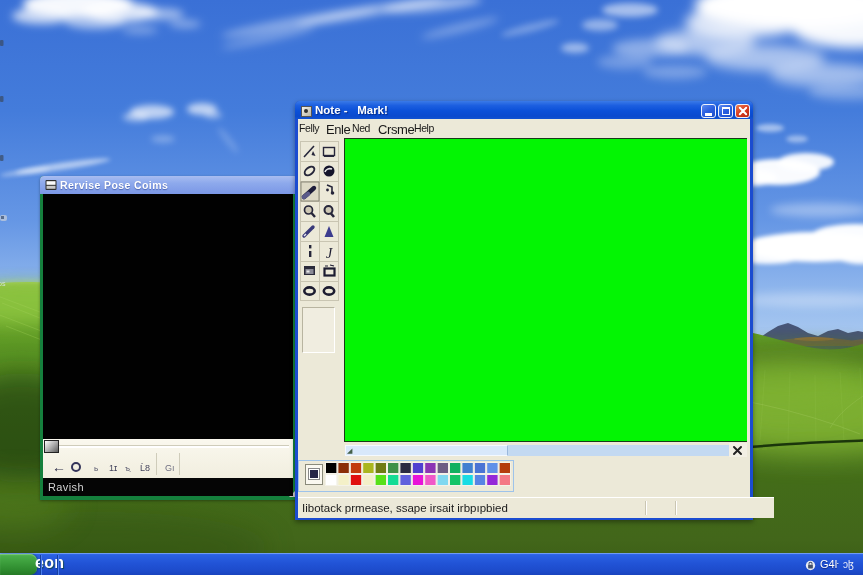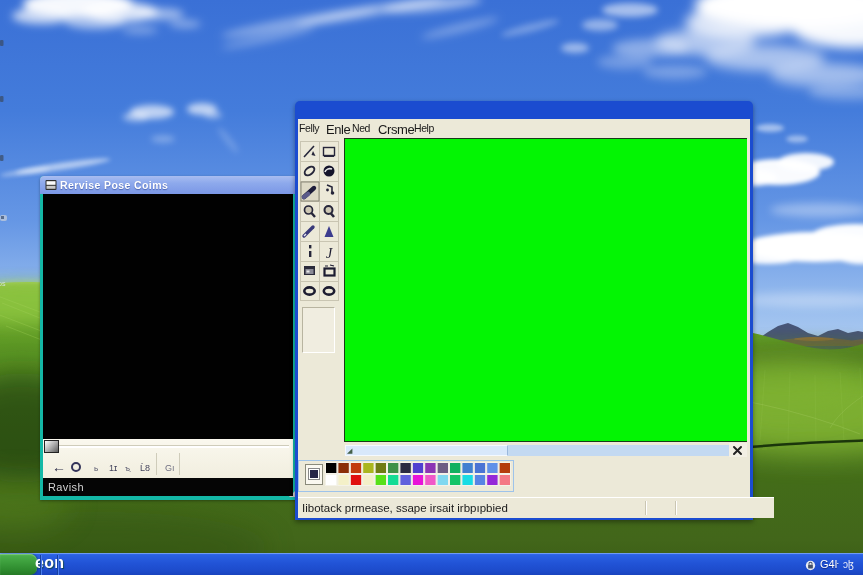--- a/index.html
+++ b/index.html
@@ -156,21 +156,21 @@
   <rect x="0" y="96" width="3.5" height="6" rx="1"></rect>
   <rect x="0" y="155" width="3.5" height="6" rx="1"></rect>
 </g>
 <g opacity="0.85">
   <rect x="0" y="215" width="7" height="6" rx="2" fill="#b8c6dc"></rect>
   <rect x="1" y="216" width="3" height="3" fill="#55657e"></rect>
 </g>
 <text x="-2" y="286" font-size="7" fill="#dfe8f4" opacity="0.8">os</text>
 </svg>
 
-<div class="abs" id="mediawin" style="left:40px;top:176px;width:258px;height:324px;border-radius:4px 4px 0 0;background:#14b8a6;box-shadow:0 1px 3px rgba(0,0,0,0.35);">
+<div class="abs" id="mediawin" style="left:40px;top:176px;width:258px;height:324px;border-radius:4px 4px 0 0;background:#15803d;box-shadow:0 1px 3px rgba(0,0,0,0.35);">
 
   <div class="abs" style="left:0;top:0;width:258px;height:18px;border-radius:4px 4px 0 0;background:linear-gradient(#a9bdf0,#8da9ec 40%,#7b97e6 100%);">
     <svg class="abs" style="left:5px;top:3px" width="12" height="12" viewBox="0 0 12 12">
       <rect x="0.5" y="1" width="11" height="10" rx="1" fill="#2e2e2e"></rect>
       <rect x="1.5" y="2.2" width="9" height="3.6" fill="#fafafa"></rect>
       <rect x="1.5" y="6.8" width="9" height="3" fill="#c8c8c8"></rect>
     </svg>
     <div class="abs" style="left:20px;top:3px;font-size:10.5px;font-weight:bold;color:#fff;text-shadow:0 1px 1px rgba(20,40,120,0.5);letter-spacing:0.4px;">Rervise Pose Coims</div>
   </div>
 
@@ -193,20 +193,38 @@
         <path d="M7,0 L7,7 L0,7 Z" fill="#c8c8c8"></path>
       </svg>
 
   <div class="abs" style="left:3px;top:301.5px;width:250px;height:18.5px;background:#050505;">
     <div class="abs" style="left:5px;top:3.5px;font-size:11px;color:#d4d4d4;letter-spacing:0.4px;">Ravish</div>
   </div>
 </div>
 
 <div class="abs" id="paintwin" style="left:295px;top:101px;width:458px;height:419px;border-radius:5px 5px 0 0;background:#1b4cd0;box-shadow:0 2px 5px rgba(0,0,0,0.4);">
 
+  <div class="abs" style="left:0;top:0;width:458px;height:18px;border-radius:5px 5px 0 0;background:linear-gradient(#3a7ae8,#1c5fe0 25%,#0b50d8 55%,#0a4ace 85%,#1153d2);">
+    <div class="abs" style="left:6px;top:5px;width:9px;height:9px;background:linear-gradient(135deg,#f4f2ea,#b8b4a4);border:1px solid #555;">
+      <div class="abs" style="left:2px;top:2px;width:4px;height:4px;background:#303030;border-radius:50%;"></div>
+    </div>
+    <div class="abs" style="left:20px;top:3px;font-size:11.5px;font-weight:bold;color:#fff;text-shadow:1px 1px 1px rgba(0,20,80,0.6);">Note -&nbsp;&nbsp; Mark!</div>
+
+    <div class="abs" style="left:406px;top:3px;width:13px;height:12px;border:1px solid #eef2fc;border-radius:3px;background:linear-gradient(145deg,#5d8bf0,#2a5fe0 50%,#1e4fc8);">
+      <div class="abs" style="left:2.5px;top:8px;width:7px;height:2.5px;background:#fff;"></div>
+    </div>
+    <div class="abs" style="left:423px;top:3px;width:13px;height:12px;border:1px solid #eef2fc;border-radius:3px;background:linear-gradient(145deg,#5d8bf0,#2a5fe0 50%,#1e4fc8);">
+      <div class="abs" style="left:2.5px;top:2px;width:6px;height:5px;border:1.2px solid #fff;border-top-width:2.2px;"></div>
+    </div>
+    <div class="abs" style="left:440px;top:3px;width:13px;height:12px;border:1px solid #eef2fc;border-radius:3px;background:linear-gradient(145deg,#ee8050,#da3c20 50%,#b62812);">
+      <svg class="abs" style="left:1.5px;top:1px" width="10" height="10" viewBox="0 0 11 11">
+            <path d="M2,2 L9,9 M9,2 L2,9" stroke="#fff" stroke-width="2.2" stroke-linecap="round"></path>
+          </svg>
+    </div>
+  </div>
 
   <div class="abs" style="left:3px;top:18px;width:452px;height:19px;background:#ece9d8;border-bottom:1px solid #d8d4c0;">
     <div class="abs" style="left:1px;top:3px;font-size:10.5px;letter-spacing:-0.4px;color:#1a1a1a;">Felly</div>
     <div class="abs" style="left:28px;top:3px;font-size:13px;letter-spacing:-0.4px;color:#1a1a1a;">Enle</div>
     <div class="abs" style="left:54px;top:3px;font-size:10.5px;letter-spacing:-0.4px;color:#1a1a1a;">Ned</div>
     <div class="abs" style="left:80px;top:3px;font-size:13px;letter-spacing:-0.4px;color:#1a1a1a;">Crsme</div>
     <div class="abs" style="left:116px;top:3px;font-size:10.5px;letter-spacing:-0.4px;color:#1a1a1a;">Help</div>
   </div>
 
   <div class="abs" style="left:3px;top:37px;width:452px;height:379px;background:#ece9d8;"></div>

